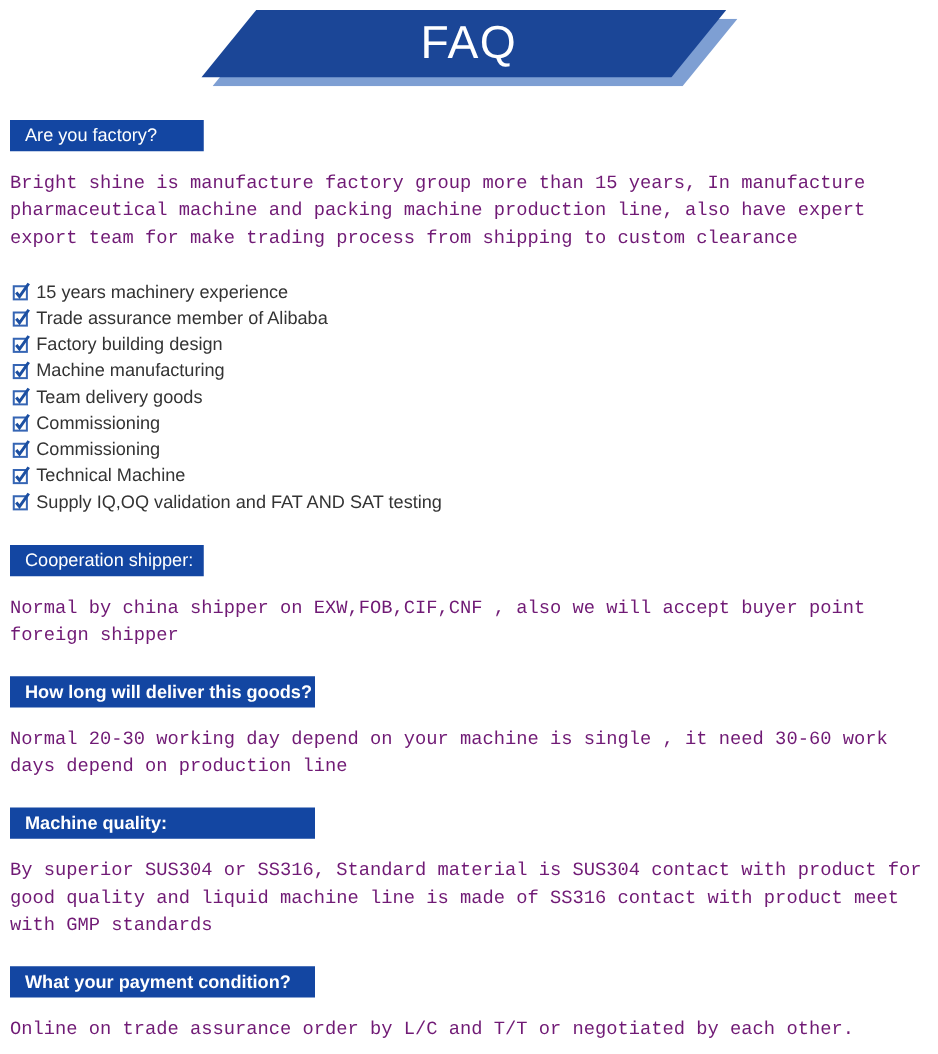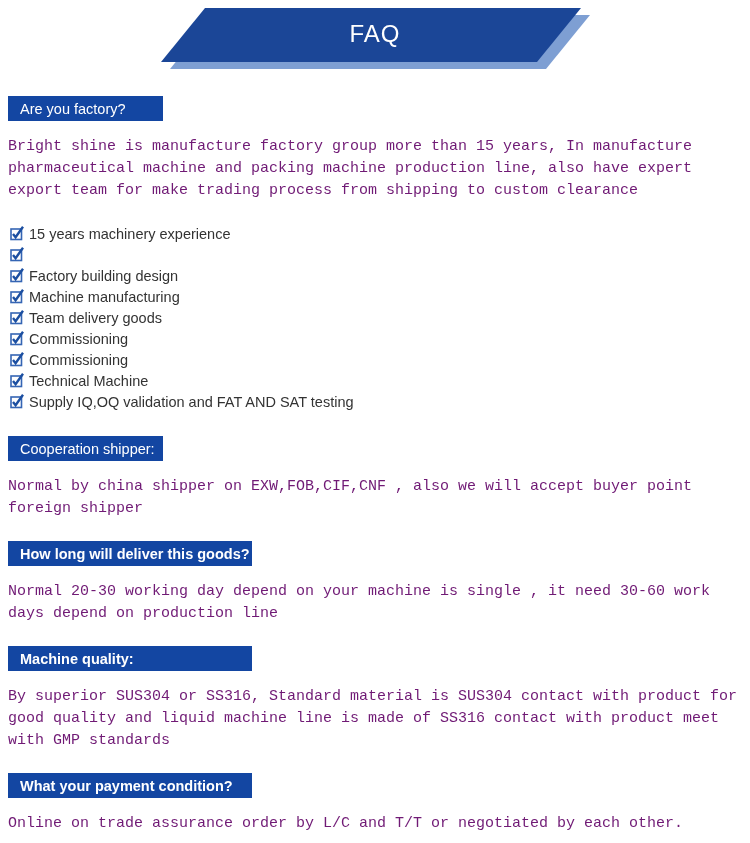--- a/index.html
+++ b/index.html
@@ -20,21 +20,21 @@
     background: #7e9fd3;
     clip-path: polygon(214px 15px, 590px 15px, 546px 69px, 170px 69px);
   }
   .banner-main {
     background: #1b4697;
     clip-path: polygon(205px 8px, 581px 8px, 537px 62px, 161px 62px);
     display: flex; align-items: center; justify-content: center;
   }
   .banner-title {
     color: #ffffff;
-    font-size: 24px;
+    font-size: 37px;
     letter-spacing: 1px;
     padding-bottom: 4px;
   }
 
   
   .content { padding: 0 8px; }
   .section-heading {
     box-sizing: border-box;
     height: 25px;
     background: #1346a2;
@@ -103,20 +103,21 @@
   </span>
 <span class="check-label">15 years machinery experience</span>
           </li>
           <li>
   <span class="checkbox">
     <svg width="17" height="15" viewBox="0 0 17 15">
       <rect x="1" y="3" width="10.5" height="10.5" fill="#fefefe" stroke="#3565b4" stroke-width="1.6"></rect>
       <path d="M3 8 L5.6 11.2 L13 0.8" fill="none" stroke="#1c4fa1" stroke-width="2.4"></path>
     </svg>
   </span>
+<span class="check-label">Trade assurance member of Alibaba</span>
           </li>
           <li>
   <span class="checkbox">
     <svg width="17" height="15" viewBox="0 0 17 15">
       <rect x="1" y="3" width="10.5" height="10.5" fill="#fefefe" stroke="#3565b4" stroke-width="1.6"></rect>
       <path d="M3 8 L5.6 11.2 L13 0.8" fill="none" stroke="#1c4fa1" stroke-width="2.4"></path>
     </svg>
   </span>
 <span class="check-label">Factory building design</span>
           </li>

